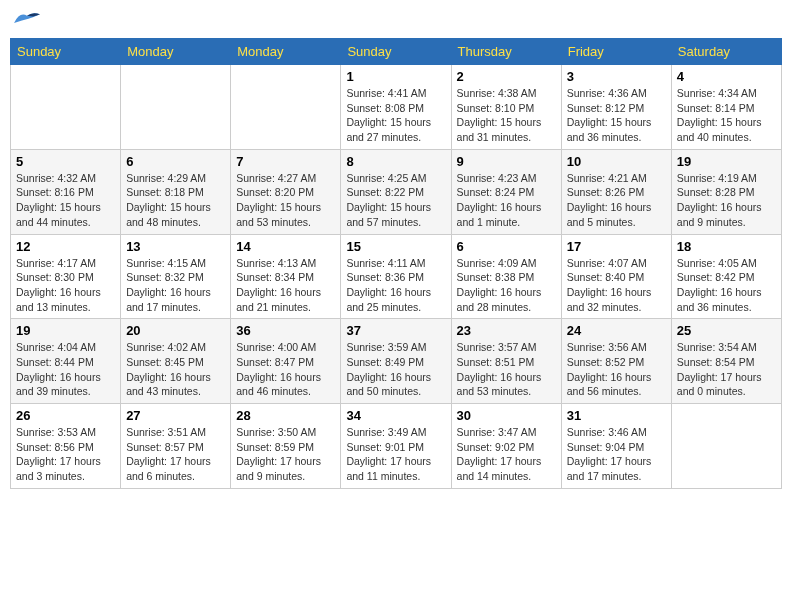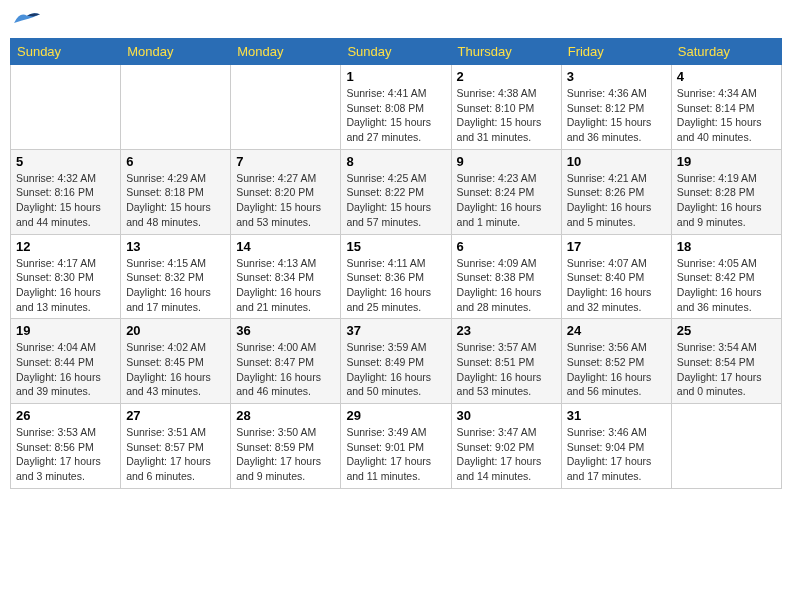--- a/index.html
+++ b/index.html
@@ -244,21 +244,21 @@
         </td>
         <td>
           <span class="day-number">27</span>
           <div class="day-info">Sunrise: 3:51 AM<br>Sunset: 8:57 PM<br>Daylight: 17 hours<br>and 6 minutes.</div>
         </td>
         <td>
           <span class="day-number">28</span>
           <div class="day-info">Sunrise: 3:50 AM<br>Sunset: 8:59 PM<br>Daylight: 17 hours<br>and 9 minutes.</div>
         </td>
         <td>
-          <span class="day-number">29</span>
+          <span class="day-number">34</span>
           <div class="day-info">Sunrise: 3:49 AM<br>Sunset: 9:01 PM<br>Daylight: 17 hours<br>and 11 minutes.</div>
         </td>
         <td>
           <span class="day-number">30</span>
           <div class="day-info">Sunrise: 3:47 AM<br>Sunset: 9:02 PM<br>Daylight: 17 hours<br>and 14 minutes.</div>
         </td>
         <td>
           <span class="day-number">31</span>
           <div class="day-info">Sunrise: 3:46 AM<br>Sunset: 9:04 PM<br>Daylight: 17 hours<br>and 17 minutes.</div>
         </td>

